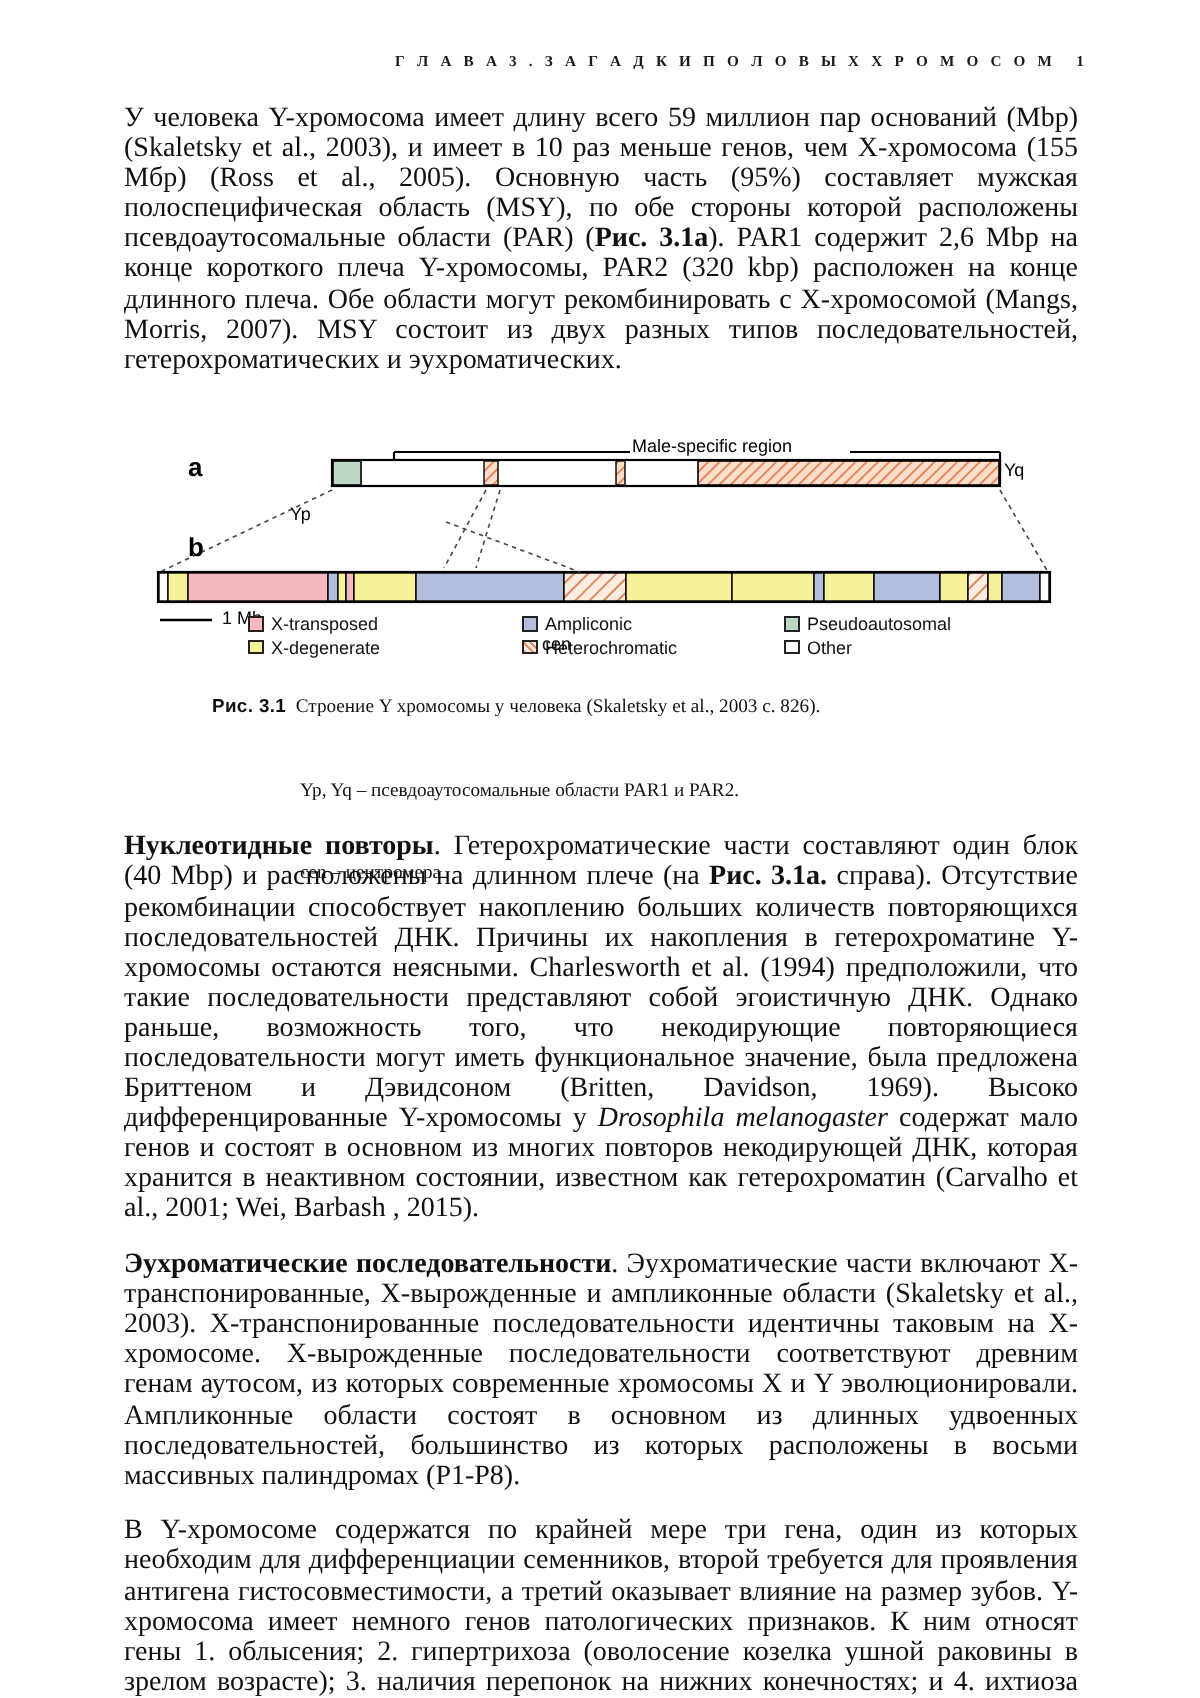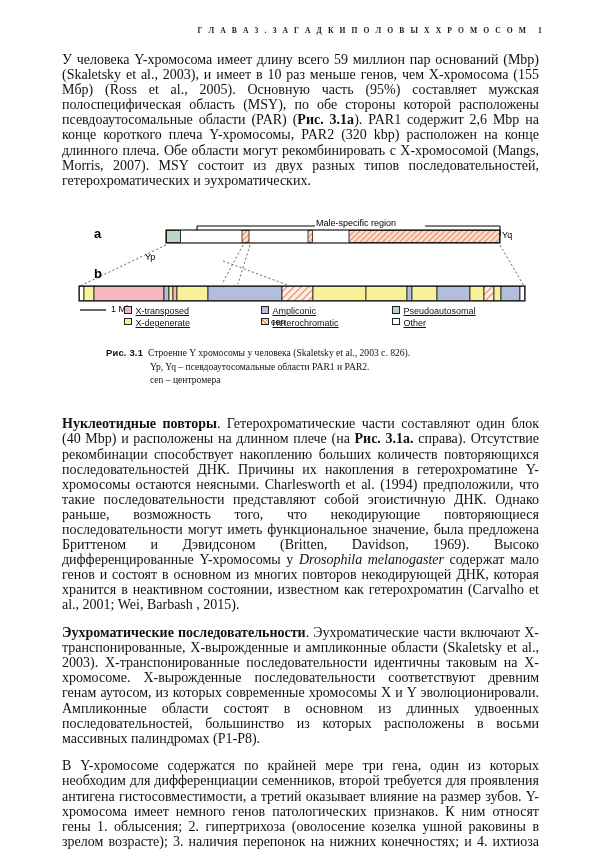--- a/index.html
+++ b/index.html
@@ -91,21 +91,21 @@
   }
   .fig-caption .cap-line {
     white-space: nowrap;
   }
   .fig-caption .cap-label {
     font-family: "Liberation Sans", "DejaVu Sans", sans-serif;
     font-weight: bold;
     font-size: 9.4px;
     letter-spacing: 0.2px;
   }
-  .fig-caption .cap-indent { padding-left: 44px; }
+  .fig-caption .cap-indent { padding-left: 44px; margin-top: 28px; }
 
   
   .panel-letter {
     position: absolute;
     font-family: "Liberation Sans", "DejaVu Sans", sans-serif;
     font-weight: bold;
     font-size: 13px;
     color: #000;
   }
 
@@ -126,23 +126,23 @@
     font-family: "Liberation Sans", "DejaVu Sans", sans-serif;
     font-size: 9px;
     color: #111;
   }
   .legend-col {
     position: absolute;
     top: 0;
   }
   .legend-item {
     display: flex;
+    align-items: center;
     height: 11.5px;
     white-space: nowrap;
-    text-decoration: underline;
   }
   .swatch {
     width: 7.5px;
     height: 7.5px;
     border: 1px solid #222;
     margin-right: 4px;
     box-sizing: border-box;
     flex: 0 0 auto;
   }
   .sw-pink   { background: #f6b8bf; }

